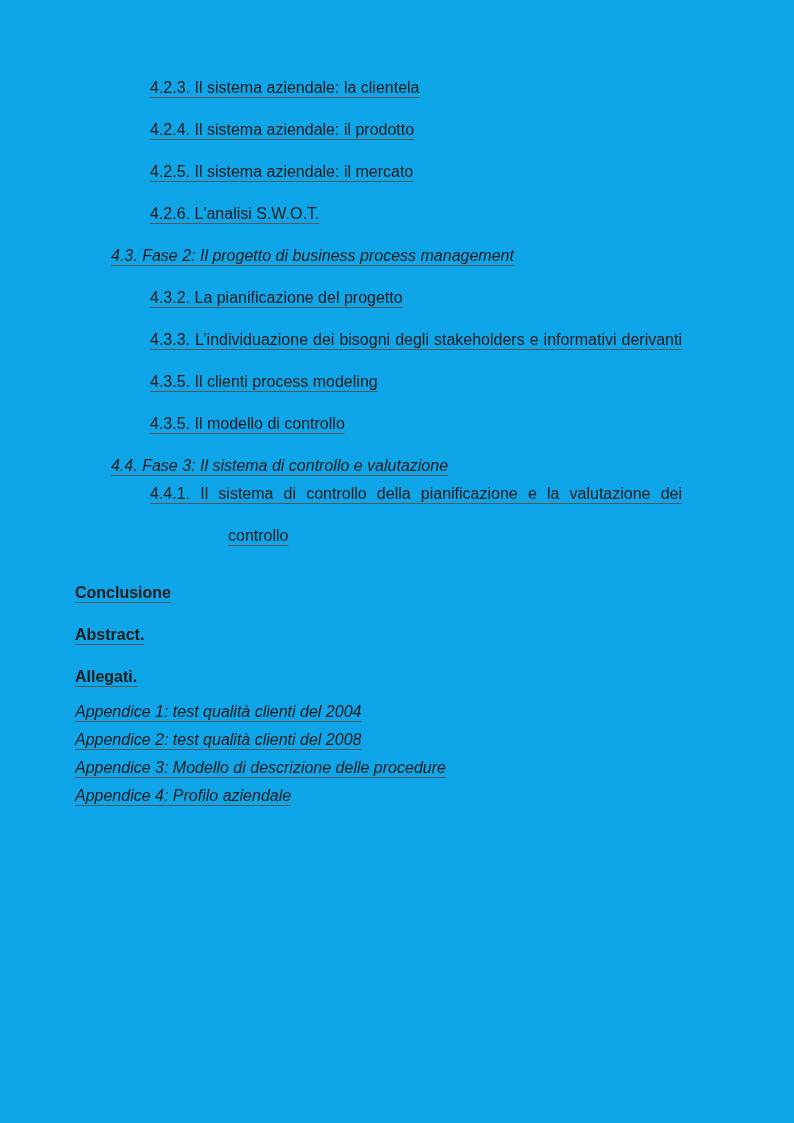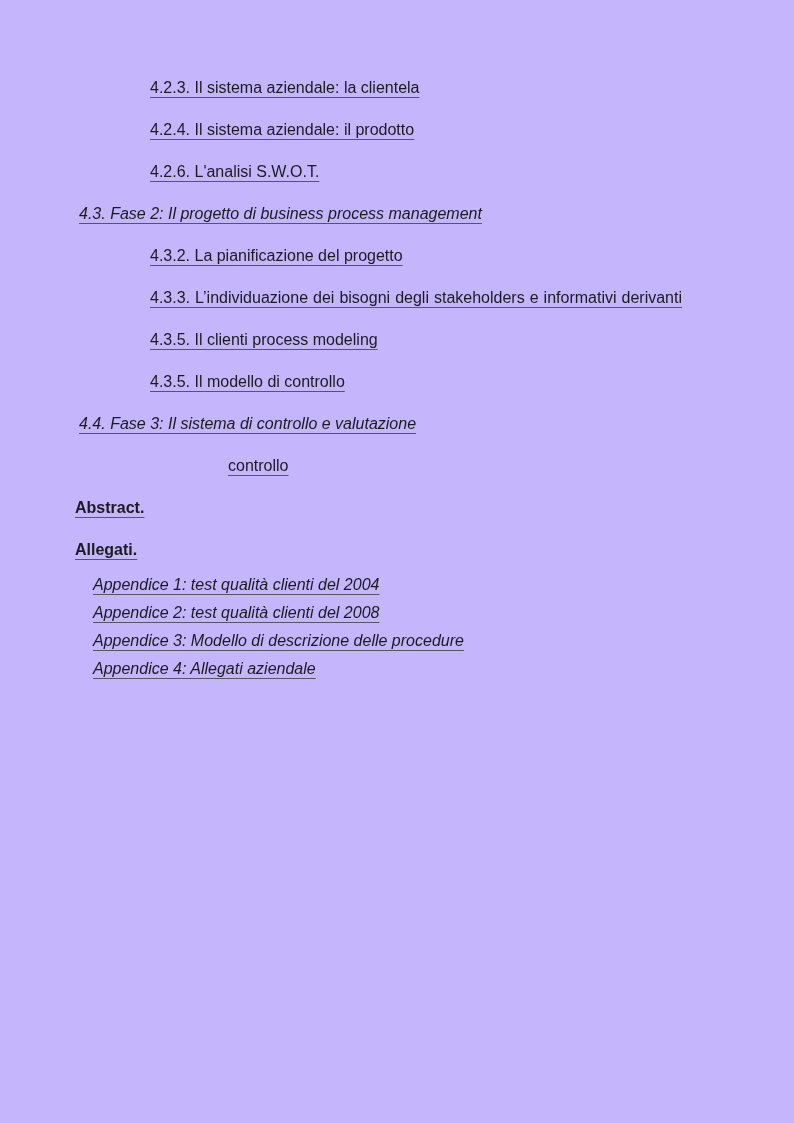--- a/index.html
+++ b/index.html
@@ -5,21 +5,21 @@
 <style>
   html, body {
     margin: 0;
     padding: 0;
     background: #ffffff;
   }
   .page {
     position: relative;
     width: 794px;
     height: 1123px;
-    background: #c4b5fd;
+    background: #0ea5e9;
     box-sizing: border-box;
     padding: 77px 40px 0 75px;
     font-family: "Liberation Sans", "DejaVu Sans", sans-serif;
     font-size: 16px;
     color: #1c1c1c;
     overflow: hidden;
   }
   .entry {
     line-height: 22px;
     margin-top: 20px;
@@ -27,48 +27,51 @@
     text-decoration-thickness: 1px;
     text-decoration-color: #575757;
     text-underline-offset: 4px;
   }
   .first   { margin-top: 0; }
   .tight   { margin-top: 6px; }
   .sp-md   { margin-top: 13px; }
   .sp-lg   { margin-top: 35px; }
 
   .lvl-sub      { margin-left: 75px; }
-  .lvl-section  { margin-left: 4px; font-style: italic; }
+  .lvl-section  { margin-left: 36px; font-style: italic; }
   .lvl-cont     { margin-left: 153px; }
   .lvl-chapter  { margin-left: 0;    font-weight: bold; }
-  .lvl-appendix { margin-left: 18px; font-style: italic; }
+  .lvl-appendix { font-style: italic; }
 
   .justify {
     width: 532px;
     text-align: justify;
     text-align-last: justify;
     -moz-text-align-last: justify;
     word-spacing: -0.5px;
   }
 </style>
 </head>
 <body>
 
 <div class="page">
   <div>
     <div class="entry lvl-sub first">4.2.3. Il sistema aziendale: la clientela</div>
     <div class="entry lvl-sub">4.2.4. Il sistema aziendale: il prodotto</div>
+    <div class="entry lvl-sub">4.2.5. Il sistema aziendale: il mercato</div>
     <div class="entry lvl-sub">4.2.6. L'analisi S.W.O.T.</div>
     <div class="entry lvl-section">4.3. Fase 2: Il progetto di business process management</div>
     <div class="entry lvl-sub">4.3.2. La pianificazione del progetto</div>
     <div class="entry lvl-sub justify">4.3.3. L’individuazione dei bisogni degli stakeholders e informativi derivanti</div>
     <div class="entry lvl-sub">4.3.5. Il clienti process modeling</div>
     <div class="entry lvl-sub">4.3.5. Il modello di controllo</div>
     <div class="entry lvl-section">4.4. Fase 3: Il sistema di controllo e valutazione</div>
+    <div class="entry lvl-sub justify tight">4.4.1. Il sistema di controllo della pianificazione e la valutazione dei</div>
     <div class="entry lvl-cont">controllo</div>
+    <div class="entry lvl-chapter sp-lg">Conclusione</div>
     <div class="entry lvl-chapter">Abstract.</div>
     <div class="entry lvl-chapter">Allegati.</div>
     <div class="entry lvl-appendix sp-md">Appendice 1: test qualità clienti del 2004</div>
     <div class="entry lvl-appendix tight">Appendice 2: test qualità clienti del 2008</div>
     <div class="entry lvl-appendix tight">Appendice 3: Modello di descrizione delle procedure</div>
-    <div class="entry lvl-appendix tight">Appendice 4: Allegati aziendale</div>
+    <div class="entry lvl-appendix tight">Appendice 4: Profilo aziendale</div>
   </div>
 </div>
 
 </body></html>

